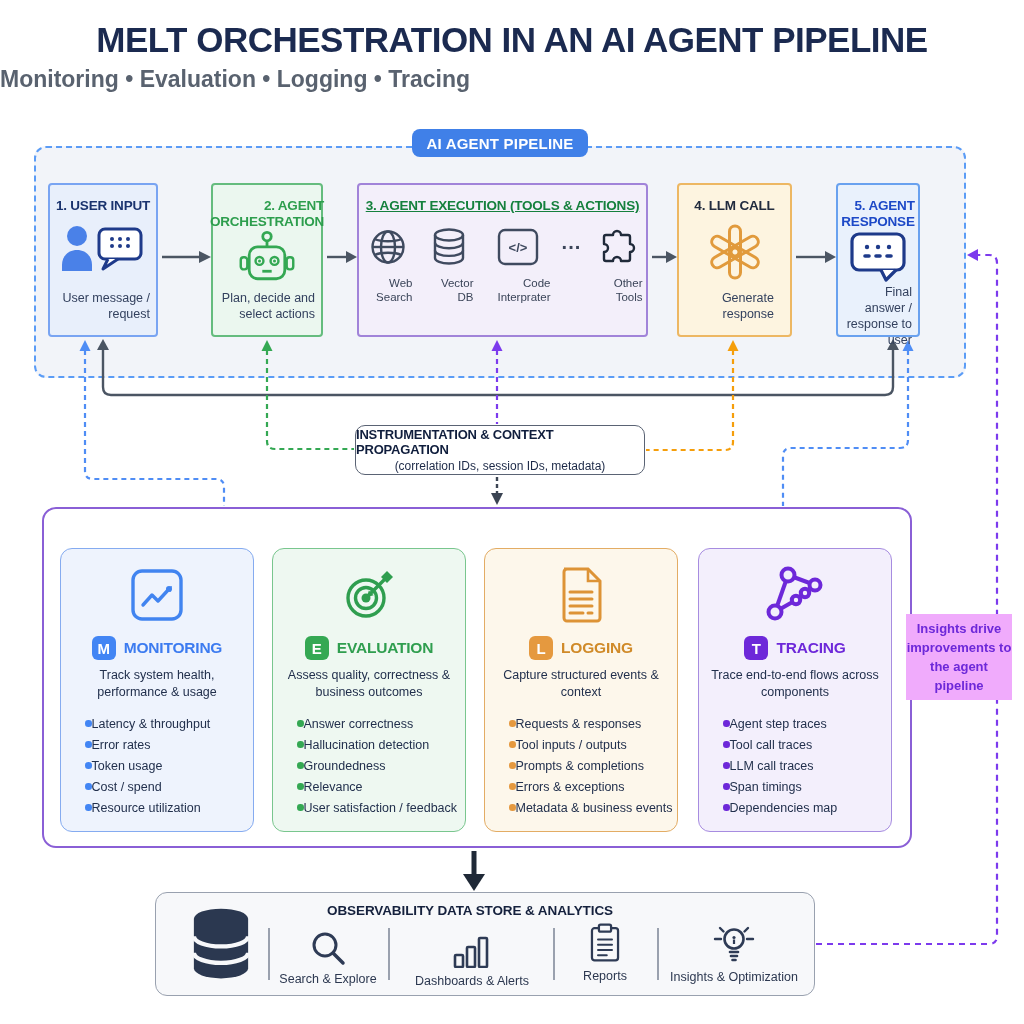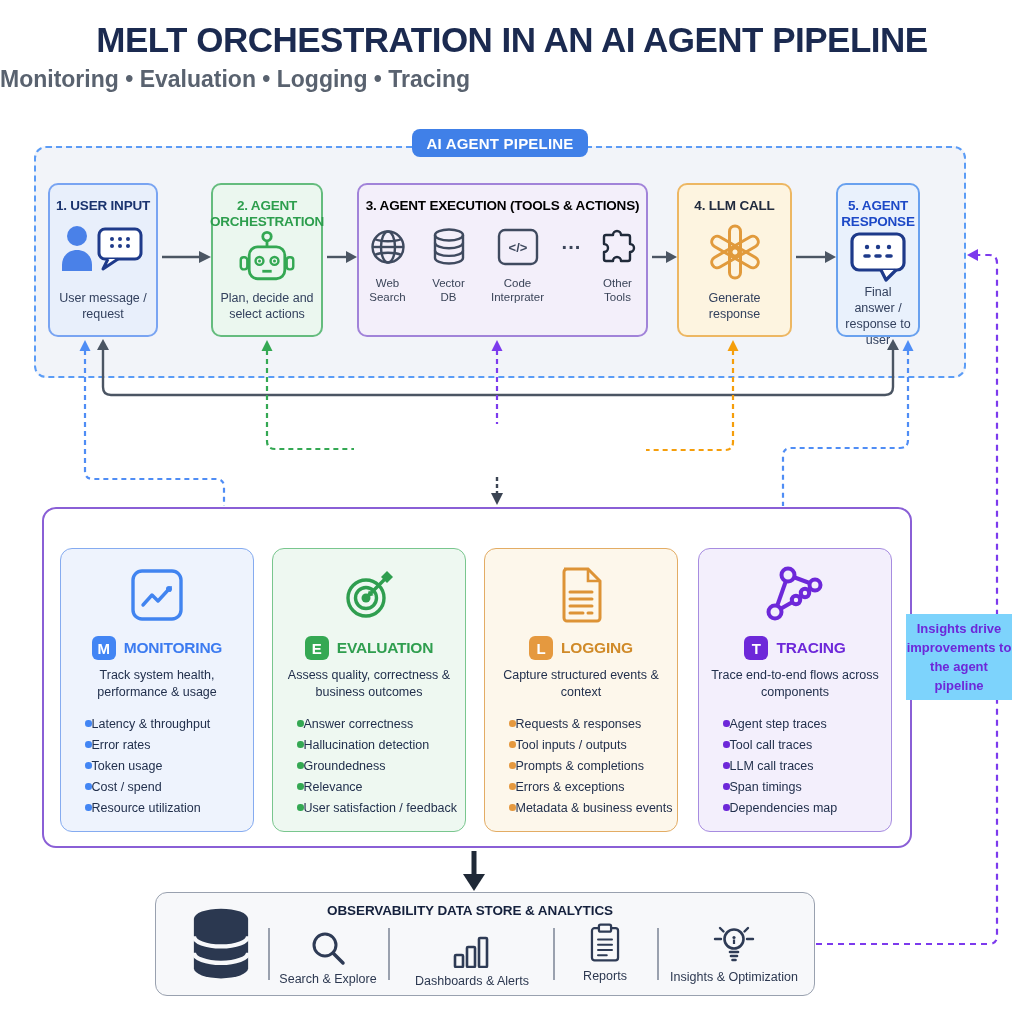--- a/index.html
+++ b/index.html
@@ -12,31 +12,31 @@
   .main-title{left:0;right:0;top:20px;text-align:center;font-size:35px;font-weight:bold;
               color:#1b2a50;letter-spacing:-0.5px;}
   .subtitle{left:0;right:0;top:66px;text-align:left;font-size:23px;font-weight:bold;color:#59626f;}
 
   .pipeline-region{left:34px;top:146px;width:932px;height:232px;background:#f2f4f9;
                    border:2px dashed #5b9cf6;border-radius:12px;}
   .pipeline-badge{left:412px;top:129px;width:176px;height:28px;background:#4080e8;border-radius:8px;
                   color:#ffffff;font-size:15px;font-weight:bold;display:flex;align-items:center;
                   justify-content:center;letter-spacing:0.2px;}
 
-  .stage{border-radius:10px;border-style:solid;border-width:2px;display:flex;flex-direction:column;
-         align-items:center;text-align:center;}
+  .stage{border-radius:4px;border-style:solid;border-width:2px;display:flex;flex-direction:column;
+         align-items:center;text-align:right;}
   .stage-title{font-weight:bold;font-size:13.5px;line-height:16px;margin-top:13px;letter-spacing:-0.2px;padding:0 4px;}
   .stage-icon{flex:1;display:flex;align-items:center;justify-content:center;}
   .stage-caption{font-size:12.5px;color:#33415e;line-height:16px;margin-bottom:13px;padding:0 6px;}
   .stage-1{left:48px;top:183px;width:110px;height:154px;background:#e8effb;border-color:#79a4f2;}
   .stage-1 .stage-title{color:#1a336e;}
   .stage-2{left:211px;top:183px;width:112px;height:154px;background:#ebf7ef;border-color:#65bc7e;}
   .stage-2 .stage-title{color:#2d9e4d;}
   .stage-3{left:357px;top:183px;width:291px;height:154px;background:#f3effa;border-color:#a183d9;}
-  .stage-3 .stage-title{color:#000000;}
+  .stage-3 .stage-title{color:#15803d;text-decoration:underline;}
   .stage-4{left:677px;top:183px;width:115px;height:154px;background:#fdf4e0;border-color:#edb763;}
   .stage-4 .stage-title{color:#212b3e;}
   .stage-4 .stage-caption{padding:0 16px;}
   .stage-5{left:836px;top:183px;width:84px;height:154px;background:#e9f1fc;border-color:#69a1ef;}
   .stage-5 .stage-title{color:#1d49c7;}
 
   .tools-row{display:flex;align-items:flex-start;justify-content:center;gap:11px;margin-top:12px;}
   .tool{display:flex;flex-direction:column;align-items:center;width:50px;}
   .tool.wide{width:66px;}
   .tool-icon{height:42px;display:flex;align-items:center;justify-content:center;}
@@ -75,21 +75,21 @@
 
   .datastore{left:155px;top:892px;width:660px;height:104px;background:#f7f8fa;border:1.5px solid #99a1af;
              border-radius:12px;}
   .ds-title{left:155px;top:903px;width:630px;text-align:center;font-size:13.5px;font-weight:bold;
             color:#15213d;letter-spacing:-0.1px;}
   .ds-sep{width:1.5px;background:#9aa1ae;top:928px;height:52px;}
   .ds-feature{display:flex;flex-direction:column;align-items:center;}
   .ds-ficon{height:38px;display:flex;align-items:flex-end;justify-content:center;}
   .ds-label{font-size:12.5px;color:#2c3850;margin-top:6px;white-space:nowrap;}
 
-  .feedback-note{left:906px;top:614px;width:106px;background:#7dd3fc;color:#6d28d9;font-size:13px;
+  .feedback-note{left:906px;top:614px;width:106px;background:#f0abfc;color:#6d28d9;font-size:13px;
                  font-weight:bold;line-height:19px;text-align:center;padding:5px 0;}
 </style>
 </head>
 <body>
 
 <div class="canvas">
 
   <div class="abs main-title">MELT ORCHESTRATION IN AN AI AGENT PIPELINE</div>
   <div class="abs subtitle">Monitoring • Evaluation • Logging • Tracing</div>
 
@@ -259,20 +259,24 @@
         <g stroke="#1e3a8a" stroke-width="3.6" stroke-linecap="round">
           <line x1="16" y1="26" x2="20" y2="26"></line>
             <line x1="27" y1="26" x2="31" y2="26"></line>
             <line x1="38" y1="26" x2="42" y2="26"></line>
         </g>
       </svg>
     </div>
     <div class="stage-caption">Final answer / response to user</div>
   </div>
 
+  <div class="abs instr">
+    <div class="instr-title">INSTRUMENTATION &amp; CONTEXT PROPAGATION</div>
+    <div class="instr-sub">(correlation IDs, session IDs, metadata)</div>
+  </div>
 
 
   <div class="abs melt-card card-m">
     <div class="card-icon">
       <svg width="56" height="56" viewBox="0 0 56 56" fill="none" stroke="#4184f0">
         <rect x="4" y="4" width="48" height="48" rx="9" stroke-width="3.4"></rect>
         <polyline points="14,38 23,28 29,34 40,22" stroke-width="3.4" stroke-linecap="round" stroke-linejoin="round"></polyline>
         <polygon points="43,19 41.6,25.1 37,20.9" fill="#4184f0" stroke="none"></polygon>
         <circle cx="40" cy="22" r="3" fill="#4184f0" stroke="none"></circle>
       </svg>

